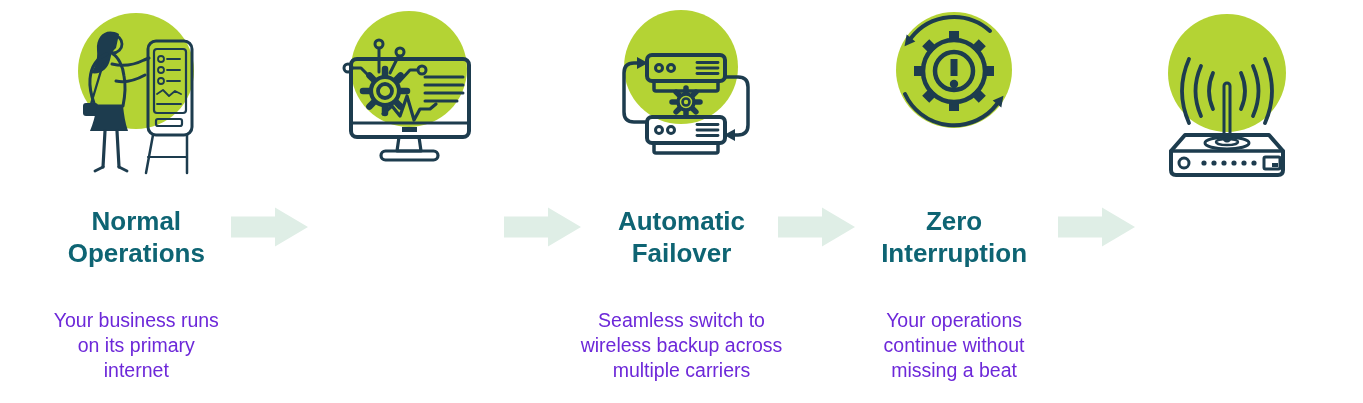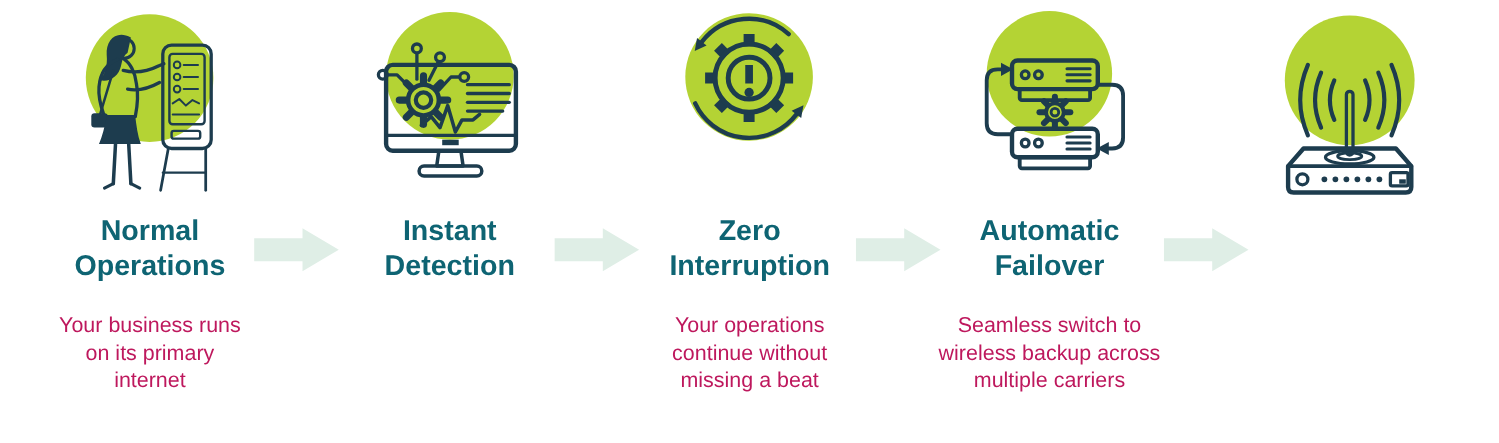--- a/index.html
+++ b/index.html
@@ -20,37 +20,37 @@
   .icon-area {
     height:188px;
     box-sizing:border-box;
     padding-top:7px;
     display:flex;
     justify-content:center;
     align-items:flex-start;
   }
   svg.icon { display:block; }
   .step-title {
-    margin-top:4px;
+    margin-top:16px;
     height:68px;
     font-size:26px;
     font-weight:bold;
     color:#0e6473;
     text-align:center;
     line-height:1.22;
     white-space:pre-line;
     display:flex;
     align-items:center;
     justify-content:center;
   }
   .step-desc {
-    margin-top:24px;
+    margin-top:36px;
     font-size:19.5px;
     font-weight:500;
-    color:#be185d;
+    color:#6d28d9;
     text-align:center;
     line-height:1.28;
     white-space:pre-line;
   }
   .arrow {
     position:absolute;
     top:207px;
     width:78px; height:40px;
   }
   .a1 { left:calc(20% - 42px); }
@@ -139,22 +139,69 @@
               <circle cx="93" cy="63" r="4"></circle>
             <line x1="96" y1="70" x2="134" y2="70"></line>
             <line x1="96" y1="78" x2="134" y2="78"></line>
             <line x1="96" y1="86" x2="134" y2="86"></line>
             <line x1="96" y1="94" x2="128" y2="94"></line>
           </g>
           <polyline points="54,107 63,99 71,109 78,89 85,113 91,102 101,102 107,97" stroke-width="3.2"></polyline>
         </g>
       </svg>
     </div>
-    <div class="step-title">Instant
-Detection</div>
+  </div>
+
+  <div class="step">
+    <div class="icon-area">
+      <svg class="icon" width="160" height="178" viewBox="0 0 160 178">
+        <circle cx="80" cy="60" r="57" fill="#b4d334"></circle>
+        <g fill="none" stroke="#1d3c4e" stroke-linecap="round" stroke-linejoin="round">
+          <rect x="46" y="48" width="78" height="26" rx="5" stroke-width="4"></rect>
+          <circle cx="58" cy="61" r="3.5" stroke-width="3"></circle>
+          <circle cx="70" cy="61" r="3.5" stroke-width="3"></circle>
+          <g stroke-width="2.8">
+            <line x1="96" y1="55.5" x2="117" y2="55.5"></line>
+            <line x1="96" y1="61" x2="117" y2="61"></line>
+            <line x1="96" y1="66.5" x2="117" y2="66.5"></line>
+          </g>
+          <rect x="53" y="74" width="64" height="10" rx="2" stroke-width="3.5"></rect>
+          <g stroke-width="5.5">
+            <line x1="94.5" y1="95" x2="99" y2="95"></line>
+            <line x1="91.7" y1="88.3" x2="94.9" y2="85.1"></line>
+            <line x1="85" y1="85.5" x2="85" y2="81"></line>
+            <line x1="78.3" y1="88.3" x2="75.1" y2="85.1"></line>
+            <line x1="75.5" y1="95" x2="71" y2="95"></line>
+            <line x1="78.3" y1="101.7" x2="75.1" y2="104.9"></line>
+            <line x1="85" y1="104.5" x2="85" y2="109"></line>
+            <line x1="91.7" y1="101.7" x2="94.9" y2="104.9"></line>
+          </g>
+          <circle cx="85" cy="95" r="8" stroke-width="3.5"></circle>
+          <circle cx="85" cy="95" r="3.5" stroke-width="2.6"></circle>
+          <rect x="46" y="110" width="78" height="26" rx="5" stroke-width="4"></rect>
+          <circle cx="58" cy="123" r="3.5" stroke-width="3"></circle>
+          <circle cx="70" cy="123" r="3.5" stroke-width="3"></circle>
+          <g stroke-width="2.8">
+            <line x1="96" y1="117.5" x2="117" y2="117.5"></line>
+            <line x1="96" y1="123" x2="117" y2="123"></line>
+            <line x1="96" y1="128.5" x2="117" y2="128.5"></line>
+          </g>
+          <rect x="53" y="136" width="64" height="10" rx="2" stroke-width="3.5"></rect>
+          <path d="M45 115 L33 115 Q23 115 23 105 L23 66 Q23 56 33 56 L36 56" stroke-width="3.5"></path>
+          <polygon points="36,50 47,56 36,62" fill="#1d3c4e" stroke="none"></polygon>
+          <path d="M125 70 L137 70 Q147 70 147 80 L147 118 Q147 128 137 128 L134 128" stroke-width="3.5"></path>
+          <polygon points="134,122 123,128 134,134" fill="#1d3c4e" stroke="none"></polygon>
+        </g>
+      </svg>
+    </div>
+    <div class="step-title">Automatic
+Failover</div>
+    <div class="step-desc">Seamless switch to
+wireless backup across
+multiple carriers</div>
   </div>
 
   <div class="step">
     <div class="icon-area">
       <svg class="icon" width="160" height="178" viewBox="0 0 160 178">
         <circle cx="80" cy="63" r="58" fill="#b4d334"></circle>
         <g fill="none" stroke="#1d3c4e">
           <g stroke-width="10" stroke-linecap="butt">
             <line x1="109" y1="64" x2="120" y2="64"></line>
             <line x1="100.5" y1="43.5" x2="108.3" y2="35.7"></line>
@@ -176,69 +223,20 @@
           <polygon points="0,-5.5 10.5,0 0,5.5" transform="translate(37,31) rotate(128)" fill="#1d3c4e" stroke="none"></polygon>
           <polygon points="0,-5.5 10.5,0 0,5.5" transform="translate(123,97) rotate(-52)" fill="#1d3c4e" stroke="none"></polygon>
         </g>
       </svg>
     </div>
     <div class="step-title">Zero
 Interruption</div>
     <div class="step-desc">Your operations
 continue without
 missing a beat</div>
-  </div>
-
-  <div class="step">
-    <div class="icon-area">
-      <svg class="icon" width="160" height="178" viewBox="0 0 160 178">
-        <circle cx="80" cy="60" r="57" fill="#b4d334"></circle>
-        <g fill="none" stroke="#1d3c4e" stroke-linecap="round" stroke-linejoin="round">
-          <rect x="46" y="48" width="78" height="26" rx="5" stroke-width="4"></rect>
-          <circle cx="58" cy="61" r="3.5" stroke-width="3"></circle>
-          <circle cx="70" cy="61" r="3.5" stroke-width="3"></circle>
-          <g stroke-width="2.8">
-            <line x1="96" y1="55.5" x2="117" y2="55.5"></line>
-            <line x1="96" y1="61" x2="117" y2="61"></line>
-            <line x1="96" y1="66.5" x2="117" y2="66.5"></line>
-          </g>
-          <rect x="53" y="74" width="64" height="10" rx="2" stroke-width="3.5"></rect>
-          <g stroke-width="5.5">
-            <line x1="94.5" y1="95" x2="99" y2="95"></line>
-            <line x1="91.7" y1="88.3" x2="94.9" y2="85.1"></line>
-            <line x1="85" y1="85.5" x2="85" y2="81"></line>
-            <line x1="78.3" y1="88.3" x2="75.1" y2="85.1"></line>
-            <line x1="75.5" y1="95" x2="71" y2="95"></line>
-            <line x1="78.3" y1="101.7" x2="75.1" y2="104.9"></line>
-            <line x1="85" y1="104.5" x2="85" y2="109"></line>
-            <line x1="91.7" y1="101.7" x2="94.9" y2="104.9"></line>
-          </g>
-          <circle cx="85" cy="95" r="8" stroke-width="3.5"></circle>
-          <circle cx="85" cy="95" r="3.5" stroke-width="2.6"></circle>
-          <rect x="46" y="110" width="78" height="26" rx="5" stroke-width="4"></rect>
-          <circle cx="58" cy="123" r="3.5" stroke-width="3"></circle>
-          <circle cx="70" cy="123" r="3.5" stroke-width="3"></circle>
-          <g stroke-width="2.8">
-            <line x1="96" y1="117.5" x2="117" y2="117.5"></line>
-            <line x1="96" y1="123" x2="117" y2="123"></line>
-            <line x1="96" y1="128.5" x2="117" y2="128.5"></line>
-          </g>
-          <rect x="53" y="136" width="64" height="10" rx="2" stroke-width="3.5"></rect>
-          <path d="M45 115 L33 115 Q23 115 23 105 L23 66 Q23 56 33 56 L36 56" stroke-width="3.5"></path>
-          <polygon points="36,50 47,56 36,62" fill="#1d3c4e" stroke="none"></polygon>
-          <path d="M125 70 L137 70 Q147 70 147 80 L147 118 Q147 128 137 128 L134 128" stroke-width="3.5"></path>
-          <polygon points="134,122 123,128 134,134" fill="#1d3c4e" stroke="none"></polygon>
-        </g>
-      </svg>
-    </div>
-    <div class="step-title">Automatic
-Failover</div>
-    <div class="step-desc">Seamless switch to
-wireless backup across
-multiple carriers</div>
   </div>
 
   <div class="step">
     <div class="icon-area">
       <svg class="icon" width="160" height="178" viewBox="0 0 160 178">
         <circle cx="80" cy="66" r="59" fill="#b4d334"></circle>
         <g fill="none" stroke="#1d3c4e" stroke-linecap="round" stroke-linejoin="round">
           <g stroke-width="3.8">
             <path d="M66 66 Q58 84 66 102"></path>
             <path d="M54 59 Q43 84 54 109"></path>

